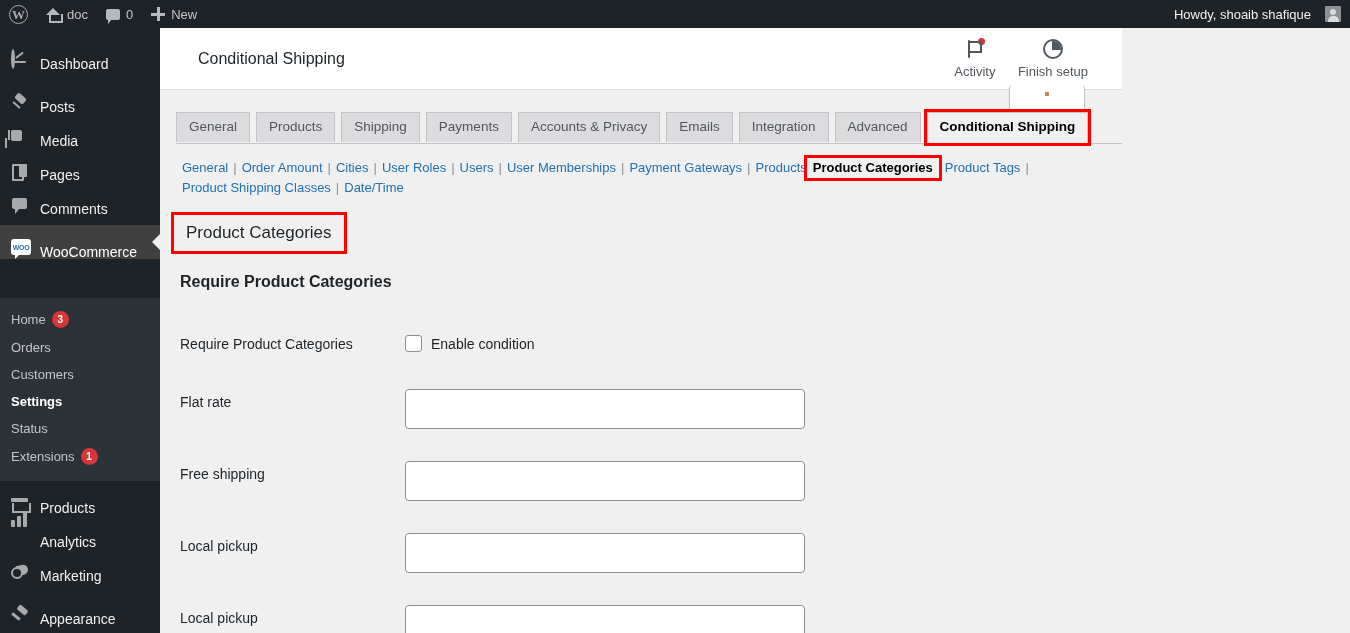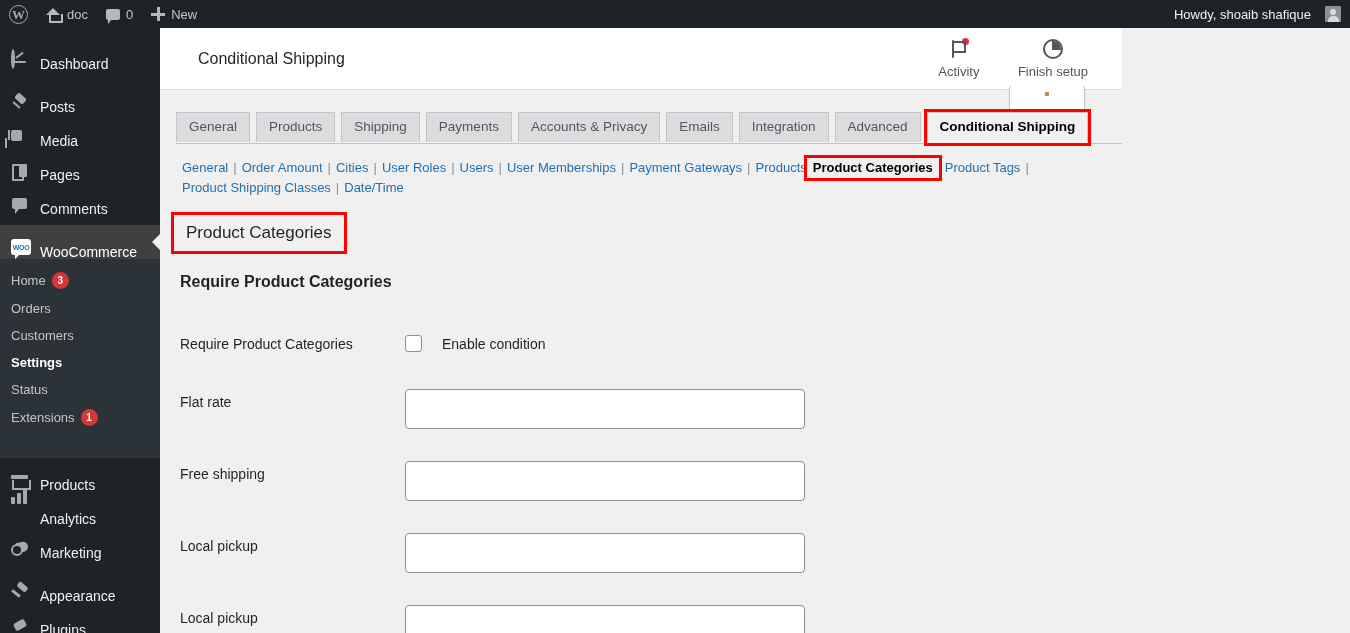--- a/index.html
+++ b/index.html
@@ -95,21 +95,21 @@
   .menu-top.current::after {
     content:""; position:absolute; right:0; top:50%;
     transform: translateY(-50%);
     border-top:8px solid transparent; border-bottom:8px solid transparent;
     border-right:8px solid #f0f0f1;
   }
   .menu-icon { width:20px; height:20px; flex:none; position:relative; }
   .menu-label { line-height:1; }
   .menu-sep { height:9px; }
 
-  .submenu { background:#2c3338; padding:7px 0 26px 0; }
+  .submenu { background:#2c3338; padding:7px 0 10px 0;margin-top:39px; }
   .submenu-item {
     display:flex; align-items:center; gap:6px;
     padding:6px 0 6px 11px;
     font-size:13px; color:#c3c4c7; cursor:pointer;
   }
   .submenu-item.current { color:#fff; font-weight:bold; }
   .awaiting {
     display:inline-flex; align-items:center; justify-content:center;
     min-width:17px; height:17px; padding:0 5px;
     background:#d63638; color:#fff;
@@ -230,21 +230,21 @@
     overflow:hidden;
   }
   .wc-header {
     position:relative;
     height:62px; background:#fff;
     border-bottom:1px solid #dcdcde;
     display:flex; align-items:center;
     padding:0 24px 0 38px;
   }
   .wc-title { font-size:16px; color:#1d2327; font-weight:400; }
-  .wc-header-right { margin-left:auto; display:flex; gap:30px; padding-right:10px; }
+  .wc-header-right { margin-left:auto; display:flex; gap:14px; padding-right:10px; }
   .wc-hitem {
     display:flex; flex-direction:column; align-items:center; gap:5px;
     font-size:13px; color:#50575e; cursor:pointer; min-width:58px;
   }
   .ic-flag { width:20px; height:20px; position:relative; }
   .ic-flag::before {
     content:""; position:absolute; left:3px; top:1px;
     width:2px; height:18px; background:#50575e; border-radius:1px;
   }
   .ic-flag::after {
@@ -332,21 +332,21 @@
   
   .form-table { margin:24px 0 0 0; width:100%; border-collapse:collapse; }
   .form-table th {
     width:235px;
     padding:20px 10px 20px 20px;
     text-align:left; vertical-align:top;
     font-size:14px; font-weight:400; color:#1d2327;
     line-height:1.3;
   }
   .form-table td { padding:16px 10px; vertical-align:top; }
-  .cb-row { display:flex; align-items:center; gap:20px; padding-top:4px; }
+  .cb-row { display:flex; align-items:center; gap:9px; padding-top:4px; }
   .cb-box {
     width:17px; height:17px; flex:none;
     border:1px solid #8c8f94; border-radius:3px;
     background:#fff; cursor:pointer;
   }
   .cb-label { font-size:14px; color:#1d2327; cursor:pointer; }
   .sel2 {
     width:400px; height:40px;
     background:#fff;
     border:1px solid #8c8f94;

